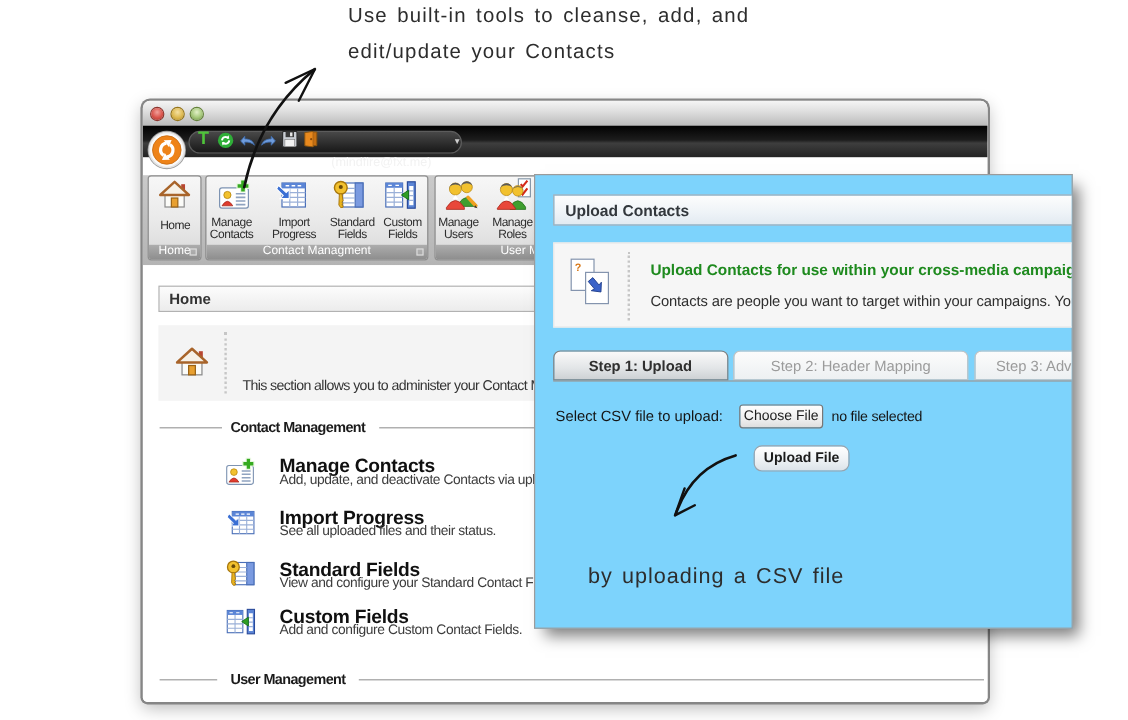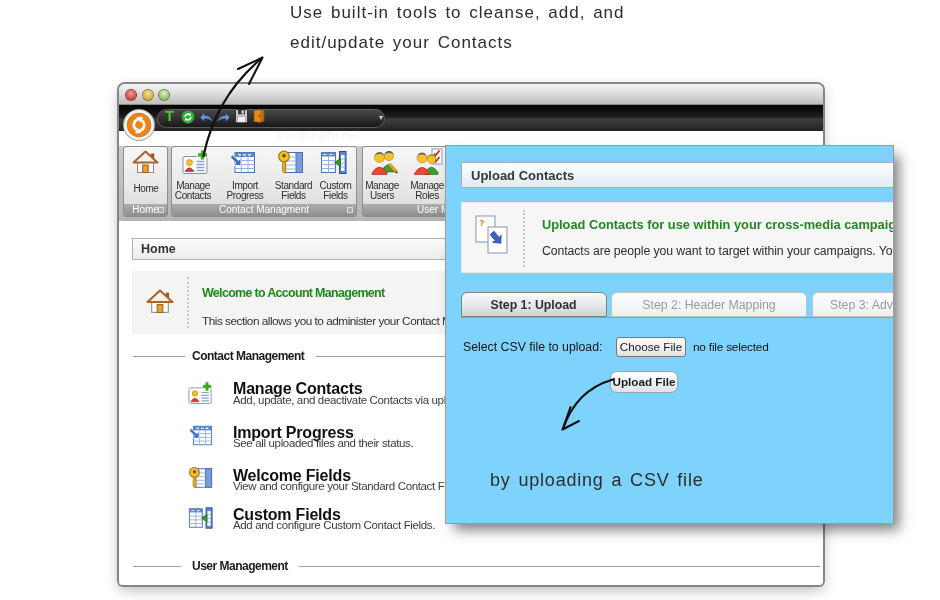--- a/index.html
+++ b/index.html
@@ -208,21 +208,20 @@
           <div class="abs" style="left:8px;top:3px;font-size:12.5px;font-weight:bold;color:#333">Home</div>
         </div>
     <div id="wbox">
       <svg class="abs" style="left:14px;top:17px" width="28" height="28" viewBox="0 0 27 27">
         <rect x="5.5" y="12" width="16" height="11.5" fill="#fbfbf8" stroke="#8b8b8b"></rect>
         <rect x="19" y="4.5" width="3.2" height="5" fill="#b84632"></rect>
         <path d="M1.5 13.5 13.5 2.5 25.5 13.5Z" fill="#f6f1e7" stroke="#a8642a" stroke-width="2" stroke-linejoin="round"></path>
         <rect x="10.8" y="16" width="5.4" height="7.5" fill="#e8a030" stroke="#9a6215"></rect>
       </svg>
       <div class="abs dotsep" style="left:55px;top:6px;height:51px"></div>
-      <div class="abs nw" style="left:70px;top:15px;font-size:12.5px;letter-spacing:-0.7px;font-weight:bold;color:#1e8a1e">Welcome to Account Management</div>
       <div class="abs nw" style="left:70px;top:43px;font-size:11.8px;letter-spacing:-0.5px;color:#333">This section allows you to administer your Contact Management and User Management settings.</div>
     </div>
     <div class="secline" style="left:14px;top:135px;width:52px"></div>
     <div class="sechead" style="left:73px;top:128px">Contact Management</div>
     <div class="secline" style="left:197px;top:135px;width:495px"></div>
 
     <svg class="abs" style="left:69px;top:158px" width="25" height="27" viewBox="0 0 27 29">
       <rect x="1" y="9.5" width="24" height="17" rx="2" fill="#fff" stroke="#7d93b2"></rect>
       <circle cx="7.5" cy="15.5" r="3" fill="#f2c12e" stroke="#b8860b" stroke-width=".7"></circle>
       <path d="M3 24.5q4.5-7.5 9 0Z" fill="#e03c2e" stroke="#a02417" stroke-width=".6"></path>
@@ -241,21 +240,21 @@
     <div class="ititle" style="left:114px;top:202.5px">Import Progress</div>
     <div class="idesc" style="left:114px;top:216px">See all uploaded files and their status.</div>
     <svg class="abs" style="left:69px;top:244px" width="25" height="26" viewBox="0 0 27 27">
       <rect x="8.5" y="3.5" width="17" height="20" fill="#fff" stroke="#4a6fb8"></rect>
       <rect x="19" y="3.5" width="6.5" height="20" fill="#7a9ae0" stroke="#4a6fb8"></rect>
       <path d="M8.5 8h10.5M8.5 12h10.5M8.5 16h10.5M8.5 20h10.5" stroke="#9ab0d8"></path>
       <circle cx="7" cy="7.5" r="5.3" fill="#f2c12e" stroke="#a8770c" stroke-width="1.2"></circle>
       <circle cx="7" cy="6.8" r="1.7" fill="#6a4a08"></circle>
       <path d="M5.8 12.5 5.4 21.8l1.5 2.2 1.7-.1.4-1.5-1.2-.8 1.2-1-1.2-1 1.1-1.1-.9-6Z" fill="#e8b31e" stroke="#a8770c" stroke-width=".8"></path>
     </svg>
-    <div class="ititle" style="left:114px;top:245.5px">Welcome Fields</div>
+    <div class="ititle" style="left:114px;top:245.5px">Standard Fields</div>
     <div class="idesc" style="left:114px;top:259px">View and configure your Standard Contact Fields.</div>
     <svg class="abs" style="left:69px;top:284px" width="25" height="26" viewBox="0 0 27 27">
       <rect x="1.5" y="3.5" width="14" height="20" fill="#fff" stroke="#4a6fb8"></rect>
       <rect x="1.5" y="3.5" width="14" height="4" fill="#5b85d6"></rect>
       <path d="M3.5 5.5h3M9.5 5.5h3" stroke="#fff"></path>
       <path d="M1.5 11.5h14M1.5 15.5h14M1.5 19.5h14M8.5 7.5v16" stroke="#9ab0d8"></path>
       <rect x="19.5" y="2.5" width="6.5" height="22" fill="#5b85d6" stroke="#2a4a9a"></rect>
       <rect x="21" y="6" width="3.5" height="16" fill="#fff"></rect>
       <path d="M21 10h3.5M21 14h3.5M21 18h3.5" stroke="#9ab0d8"></path>
       <path d="M14.5 13.5 20.5 9.5v8Z" fill="#2f9e23" stroke="#15701a" stroke-width=".8"></path>
@@ -281,21 +280,21 @@
     <div class="abs nw" style="left:80px;top:14px;font-size:12.8px;font-weight:bold;color:#1e8a1e">Upload Contacts for use within your cross-media campaigns</div>
     <div class="abs nw" style="left:80px;top:41px;font-size:12.3px;letter-spacing:-0.1px;color:#2e2e2e">Contacts are people you want to target within your campaigns. You can upload</div>
   </div>
   <div class="dtab" style="left:14.6px;width:146px;background:linear-gradient(#fafafa,#e2e5e7 60%,#cdd1d4);border:1px solid #808080;font-weight:bold;color:#2f2f2f">Step 1: Upload</div>
   <div class="dtab" style="left:165px;width:196px;background:linear-gradient(#fcfcfc,#edf0f2);border:1px solid #c3c3c3;color:#9b9b9b">Step 2: Header Mapping</div>
   <div class="dtab" style="left:366px;width:196px;background:linear-gradient(#fcfcfc,#edf0f2);border:1px solid #c3c3c3;color:#9b9b9b;text-align:left;padding-left:17px">Step 3: Advanced Options</div>
   <div class="abs" style="left:14.6px;top:170.5px;width:440px;height:1px;background:#999"></div>
   <div class="dtxt" style="left:17px;top:194px">Select CSV file to upload:</div>
   <div class="btn" style="left:170px;top:191px;width:70px;height:20px;line-height:18px;border-radius:3px;border-color:#777">Choose File</div>
   <div class="dtxt" style="left:247px;top:194px;font-size:11.8px;letter-spacing:-0.2px">no file selected</div>
-  <div class="btn" style="left:164px;top:225px;width:68px;height:22px;line-height:20px;border-radius:7px;font-weight:bold;border-color:#98a4ae;background:linear-gradient(#ffffff,#eef2f5 55%,#dce3e9)">Upload File</div>
+  <div class="btn" style="left:182px;top:225px;width:80px;height:22px;line-height:20px;border-radius:7px;font-weight:bold;border-color:#98a4ae;background:linear-gradient(#ffffff,#eef2f5 55%,#dce3e9)">Upload File</div>
   <div class="hand" style="left:44px;top:324px;font-size:18px;letter-spacing:0.8px">by uploading a CSV file</div>
 </div>
 
 <svg class="abs" style="left:0;top:0;pointer-events:none" width="940" height="600" viewBox="0 0 940 600">
   <path d="M203.5,156 Q216,96 262,58" fill="none" stroke="#111" stroke-width="2.2" stroke-linecap="round"></path>
   <path d="M262.5,57.5 238,69 M262.5,57.5 249,84" fill="none" stroke="#111" stroke-width="2" stroke-linecap="round"></path>
   <path d="M613,379.5 Q576,390 563,429" fill="none" stroke="#111" stroke-width="2.2" stroke-linecap="round"></path>
   <path d="M562.5,429.5 570.5,407 M562.5,429.5 579,421" fill="none" stroke="#111" stroke-width="2" stroke-linecap="round"></path>
 </svg>
 </div>

